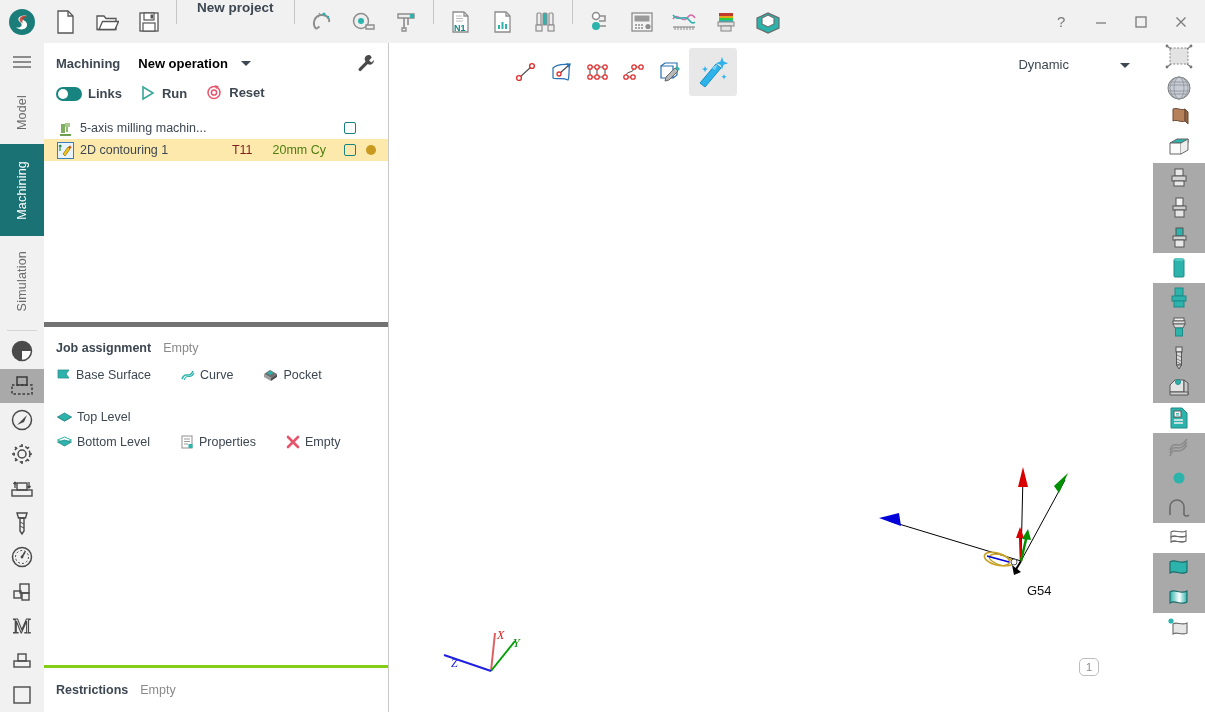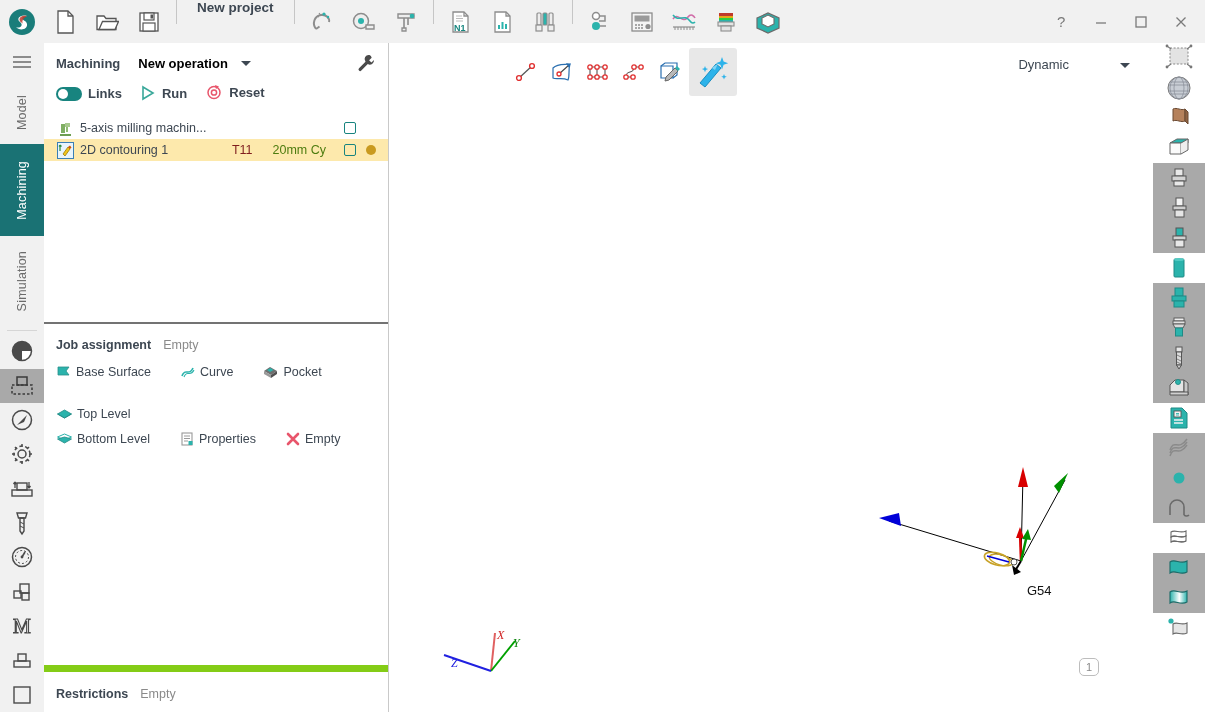--- a/index.html
+++ b/index.html
@@ -94,31 +94,31 @@
   .trow .ticon { width: 18px; height: 18px; display:flex; align-items:center; justify-content:center; flex:0 0 auto;}
   .tool-no { color: #7f1d1d; font-size: 12.5px; margin-left: auto; }
   .tool-desc { color: #4d7c0f; font-size: 12.5px; margin-left: 20px; }
   .cbox {
     width: 12px; height: 12px; border: 1.4px solid #18847f; border-radius: 2px;
     margin-left: 18px; flex: 0 0 auto;
   }
   .dot-amber { width: 10px; height: 10px; border-radius: 50%; background: #c99a1f; margin-left: 10px; flex:0 0 auto;}
 
   
-  #job-sec { position: absolute; left: 0; top: 279px; width: 344px; border-top: 2px solid #737373; padding: 14px 12px 0 12px; }
+  #job-sec { position: absolute; left: 0; top: 279px; width: 344px; border-top: 5px solid #737373; padding: 14px 12px 0 12px; }
   #job-head { display: flex; align-items: baseline; gap: 12px; }
   .sec-title { font-size: 12.5px; font-weight: bold; color: #3d4752; }
   .sec-val { font-size: 12.5px; color: #8a8a8a; }
   .chiprow { display: flex; align-items: center; flex-wrap: wrap; margin-top: 12px; gap: 17px; }
   .chip { display: flex; align-items: center; gap: 4px; margin-right: 12px; cursor: pointer; margin-bottom: 9px; }
   .chip-label { font-size: 12.5px; color: #3d4752; }
 
   #restrict-sec {
     position: absolute; left: 0; bottom: 0; width: 344px; height: 47px;
-    border-top: 7px solid #84cc16; padding: 15px 12px 0 12px;
+    border-top: 3px solid #84cc16; padding: 15px 12px 0 12px;
     display: flex; align-items: baseline; gap: 12px;
   }
 
   
   #viewport {
     position: absolute; left: 389px; top: 43px; width: 764px; height: 669px;
     background: #ffffff;
   }
   #vp-toolbar { position: absolute; left: 120px; top: 5px; display: flex; align-items: center; gap: 2px; }
   .vp-btn { width: 34px; height: 34px; display:flex; align-items:center; justify-content:center; cursor:pointer; border-radius:3px; }

